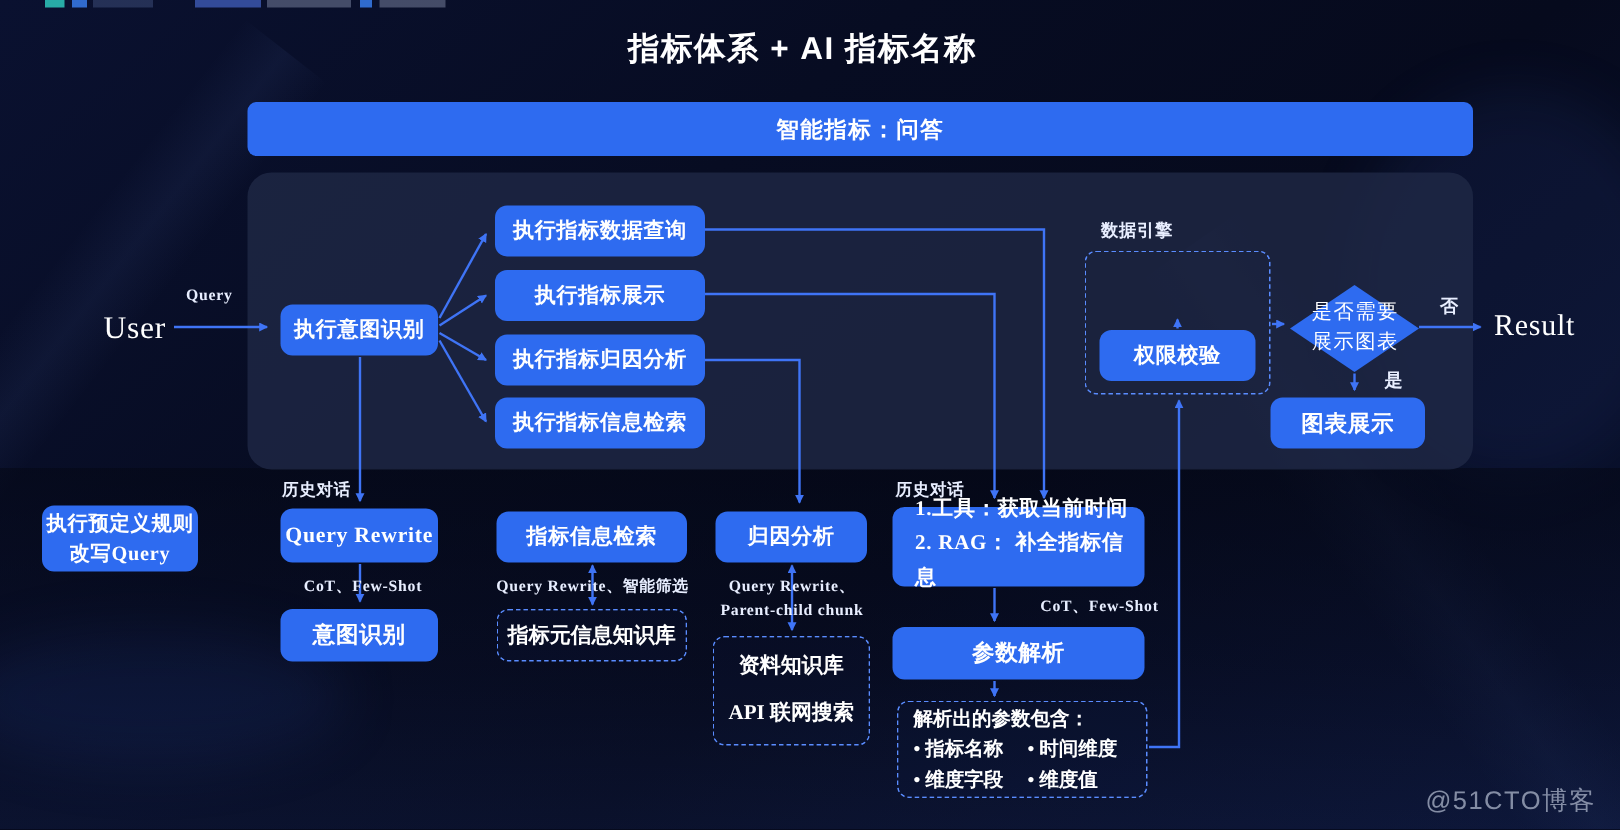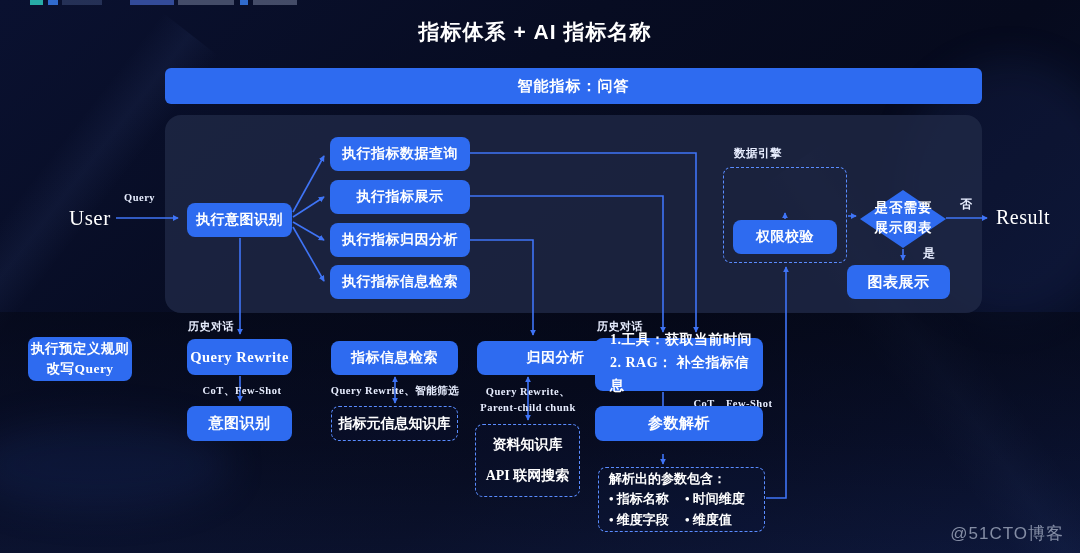--- a/index.html
+++ b/index.html
@@ -38,21 +38,21 @@
     font-weight:bold;font-size:14px;white-space:pre-line;box-sizing:border-box;
   }
   .dashed.left-align{justify-content:flex-start;text-align:left;padding:6px 6px 6px 10px;font-size:13px;line-height:1.55;}
   .lbl{
     position:absolute;color:#e8eeff;font-size:11px;letter-spacing:.5px;white-space:pre-line;font-weight:bold;
   }
   .lbl.center{transform:translateX(-50%);text-align:center;}
   .big-serif{position:absolute;font-size:21px;color:#fff;letter-spacing:.5px;}
   .diamond-text{
     position:absolute;left:861px;top:198px;width:85px;text-align:center;
-    font-weight:bold;font-size:13.5px;line-height:1.5;white-space:pre-line;letter-spacing:1px;
+    font-weight:normal;font-size:13.5px;line-height:1.5;white-space:pre-line;letter-spacing:1px;
   }
   svg.wires{position:absolute;inset:0;pointer-events:none;}
   .watermark{
     position:absolute;right:16px;bottom:8px;color:#99a2b8;opacity:.85;font-size:17px;
     font-family:"Liberation Sans","DejaVu Sans",sans-serif;letter-spacing:1px;
   }
   .chip{position:absolute;top:0;height:5px;pointer-events:none;opacity:.8;}
 </style>
 </head>
 <body>
@@ -145,32 +145,32 @@
 改写Query</div>
   <div class="lbl" style="left:188px;top:319px;">历史对话</div>
   <div class="box" style="left:187px;top:339px;width:105px;height:36px;font-size:14.5px;">Query Rewrite</div>
   <div class="lbl center" style="left:242px;top:384px;font-size:10.5px;">CoT、Few-Shot</div>
   <div class="box" style="left:187px;top:406px;width:105px;height:35px;font-size:15px;">意图识别</div>
 
   <div class="box" style="left:331px;top:341px;width:127px;height:34px;">指标信息检索</div>
   <div class="lbl center" style="left:395px;top:384px;font-size:10.5px;">Query Rewrite、智能筛选</div>
   <div class="dashed" style="left:331px;top:406px;width:127px;height:35px;">指标元信息知识库</div>
 
-  <div class="box" style="left:477px;top:341px;width:101px;height:34px;padding-left:28px;">归因分析</div>
+  <div class="box" style="left:477px;top:341px;width:101px;height:34px;">归因分析</div>
   <div class="lbl center" style="left:528px;top:384px;font-size:10.5px;text-align:center;line-height:1.5;">Query Rewrite、
 Parent-child chunk</div>
   <div class="dashed" style="left:475px;top:424px;width:105px;height:73px;line-height:1.1;">资料知识库
 
 API 联网搜索</div>
 
   <div class="lbl" style="left:597px;top:319px;">历史对话</div>
   <div class="box left-align" style="left:595px;top:338px;width:168px;height:53px;font-size:14px;">1.工具：获取当前时间
 2. RAG： 补全指标信息</div>
   <div class="lbl center" style="left:733px;top:397px;font-size:10.5px;">CoT、Few-Shot</div>
-  <div class="box" style="left:595px;top:406px;width:168px;height:35px;font-size:15px;">参数解析</div>
+  <div class="box" style="left:595px;top:418px;width:168px;height:35px;font-size:15px;">参数解析</div>
   <div class="dashed left-align" style="left:598px;top:467px;width:167px;height:65px;">解析出的参数包含：
 • 指标名称　 • 时间维度
 • 维度字段　 • 维度值</div>
 
   <div class="lbl" style="left:124px;top:192px;font-size:10.5px;">Query</div>
 
   <div class="watermark">@51CTO博客</div>
 </div>
 
 </body></html>

